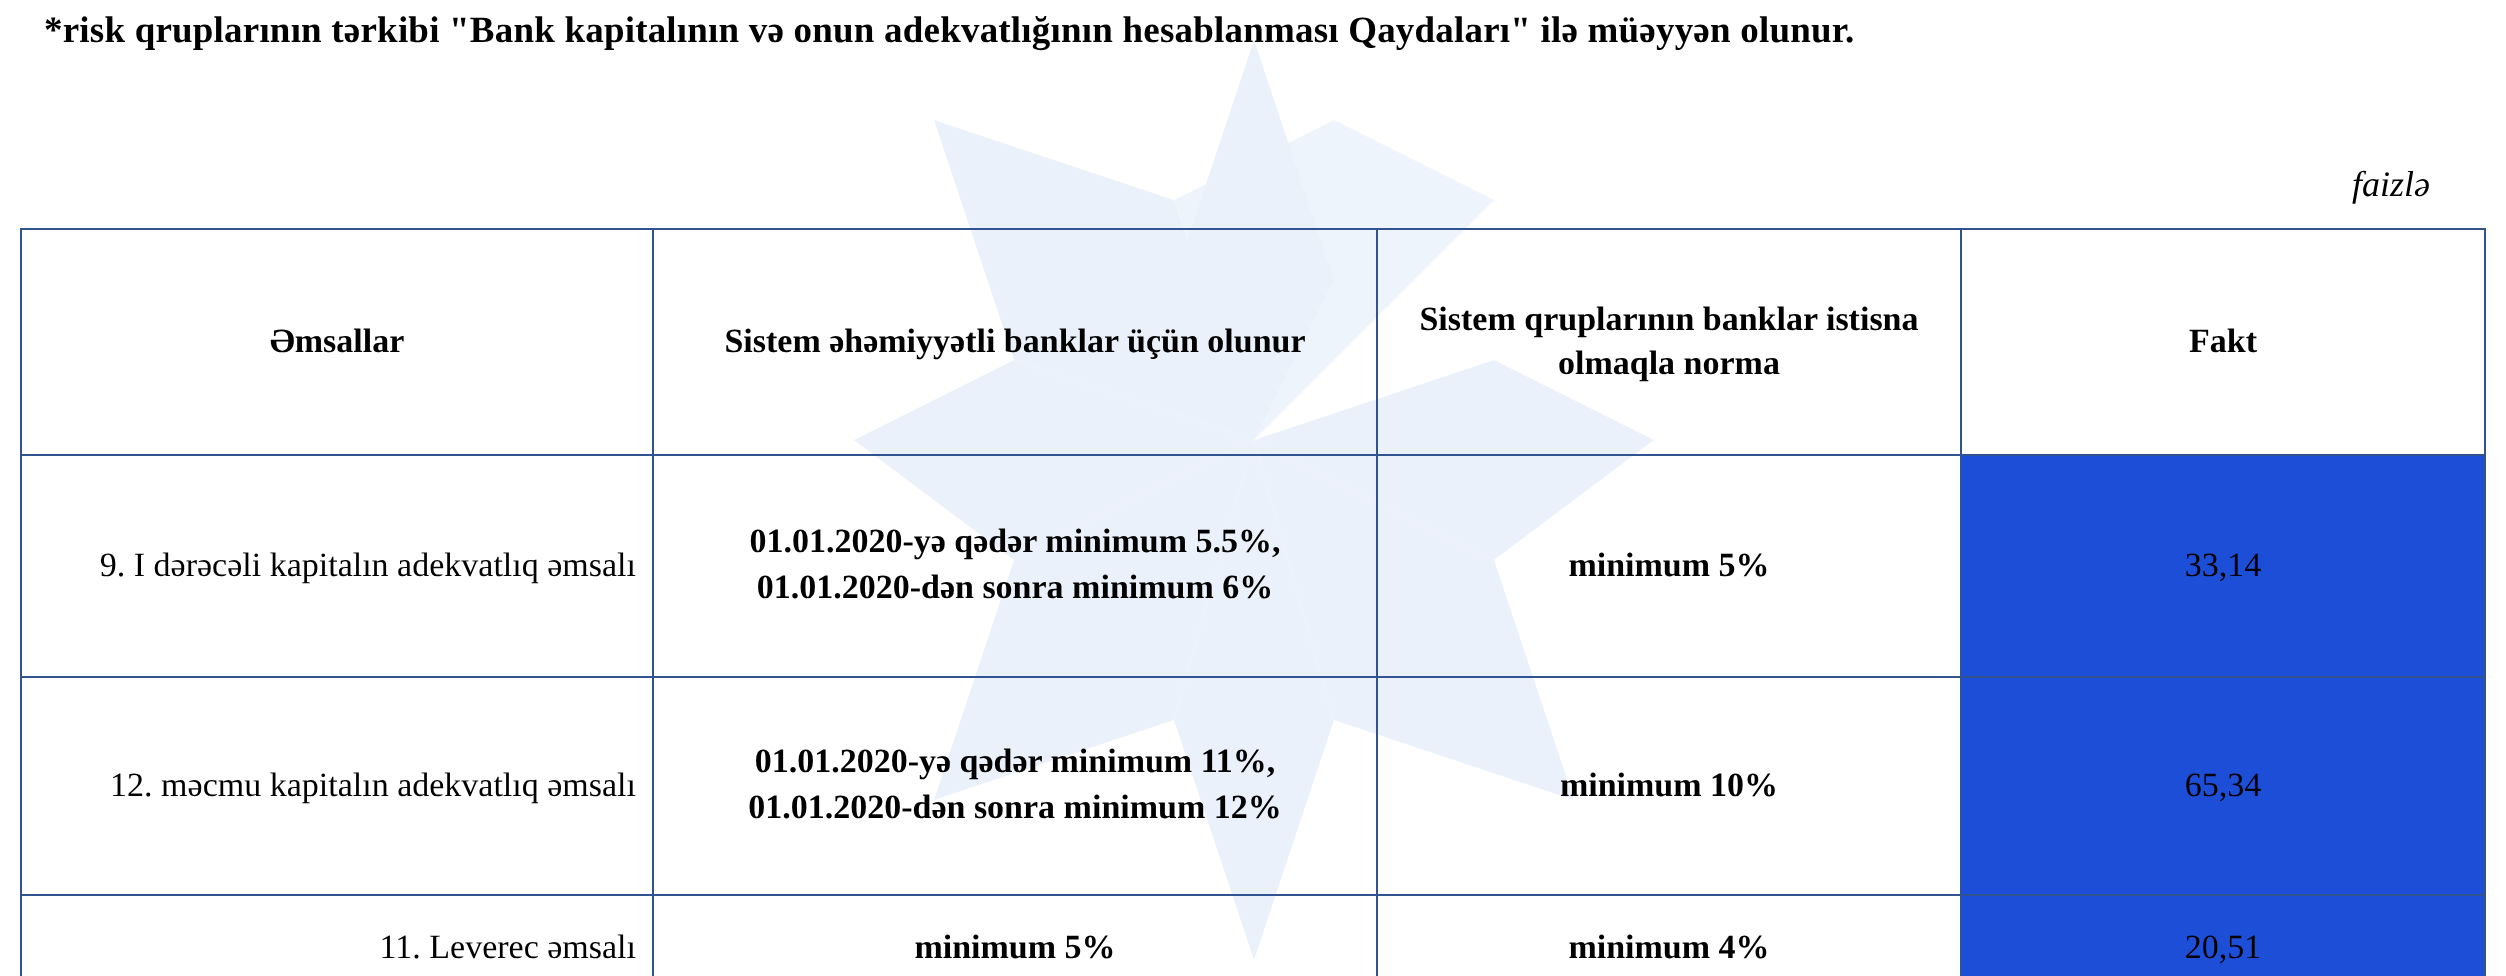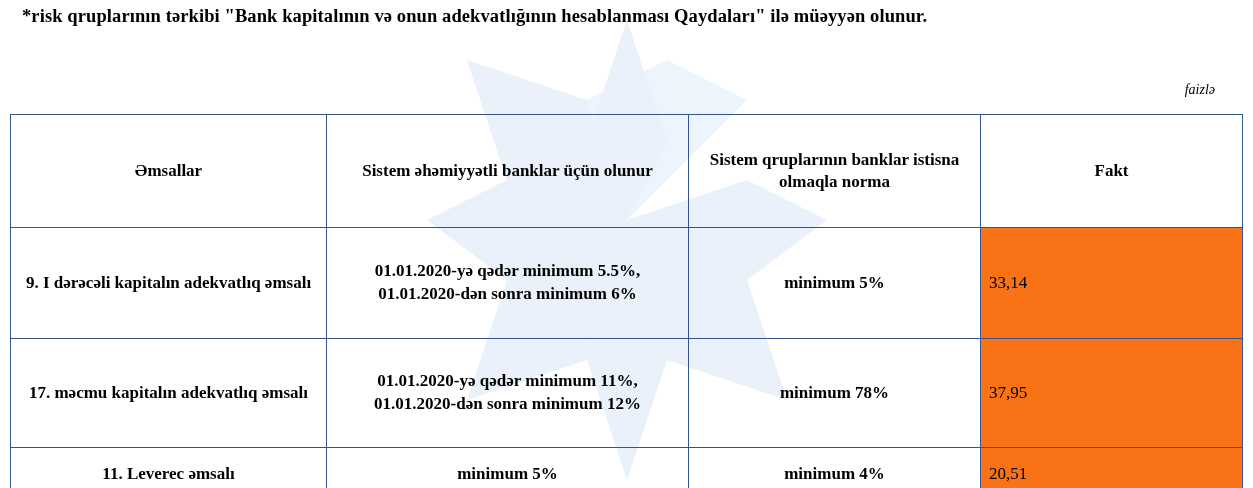--- a/index.html
+++ b/index.html
@@ -40,21 +40,21 @@
     font-size: 18.5px;
     font-weight: bold;
     letter-spacing: 0.1px;
     white-space: nowrap;
   }
 
   .unit-label {
     position: absolute;
     right: 38px;
     top: 82px;
-    font-size: 14px;
+    font-size: 18px;
     font-style: italic;
     font-family: "Liberation Serif", serif;
   }
 
   table.main {
     position: absolute;
     left: 10px;
     top: 114px;
     width: 1232px;
     border-collapse: collapse;
@@ -75,33 +75,33 @@
 
   thead th {
     height: 100px;
     text-align: center;
     font-weight: bold;
     font-size: 17.5px;
     line-height: 1.3;
   }
 
   td.label-cell {
-    font-weight: bold;
-    text-align: center;
+    font-weight: normal;
+    text-align: right;
     line-height: 1.35;
     padding-left: 12px;
   }
   td.norma-cell {
     font-weight: bold;
     text-align: center;
     line-height: 1.35;
   }
   td.fact-cell {
-    text-align: left;
-    background: #f97316;
+    text-align: center;
+    background: #1d4ed8;
     font-weight: normal;
     font-size: 17px;
   }
 
   tr.row-9 td { height: 98px; }
   tr.row-10 td { height: 96px; }
   tr.row-11 td { height: 40px; }
 </style>
 </head>
 <body>
@@ -141,24 +141,24 @@
       </tr>
     </thead>
     <tbody>
       <tr class="row-9">
         <td class="label-cell">9.  I dərəcəli  kapitalın adekvatlıq əmsalı</td>
         <td class="norma-cell">01.01.2020-yə qədər minimum 5.5%, 01.01.2020-dən sonra minimum 6%</td>
         <td class="norma-cell">minimum 5%</td>
         <td class="fact-cell">33,14</td>
       </tr>
       <tr class="row-10">
-        <td class="label-cell">17. məcmu kapitalın adekvatlıq  əmsalı</td>
+        <td class="label-cell">12. məcmu kapitalın adekvatlıq  əmsalı</td>
         <td class="norma-cell">01.01.2020-yə qədər minimum 11%, 01.01.2020-dən sonra minimum 12%</td>
-        <td class="norma-cell">minimum 78%</td>
-        <td class="fact-cell">37,95</td>
+        <td class="norma-cell">minimum 10%</td>
+        <td class="fact-cell">65,34</td>
       </tr>
       <tr class="row-11">
         <td class="label-cell">11. Leverec əmsalı</td>
         <td class="norma-cell">minimum 5%</td>
         <td class="norma-cell">minimum 4%</td>
         <td class="fact-cell">20,51</td>
       </tr>
     </tbody>
   </table>
 

